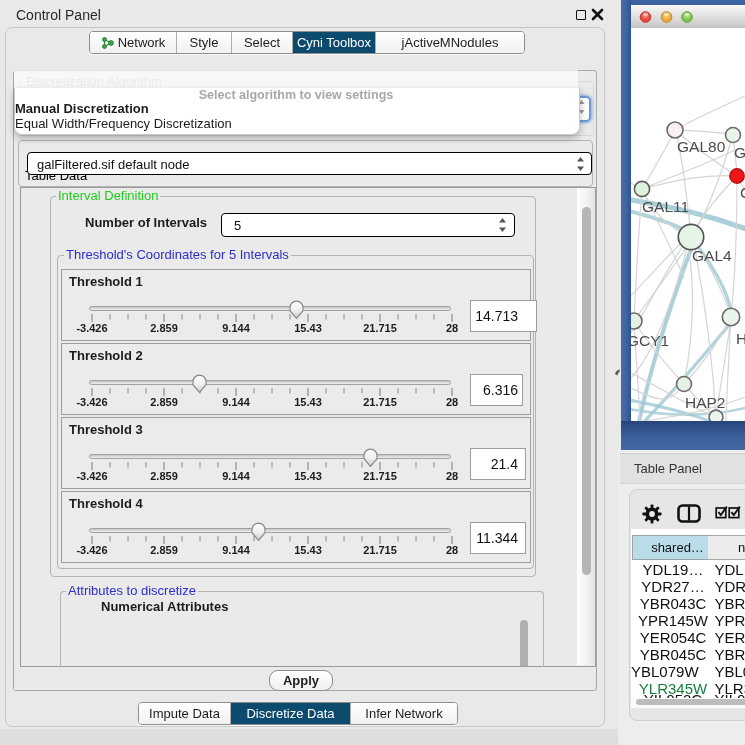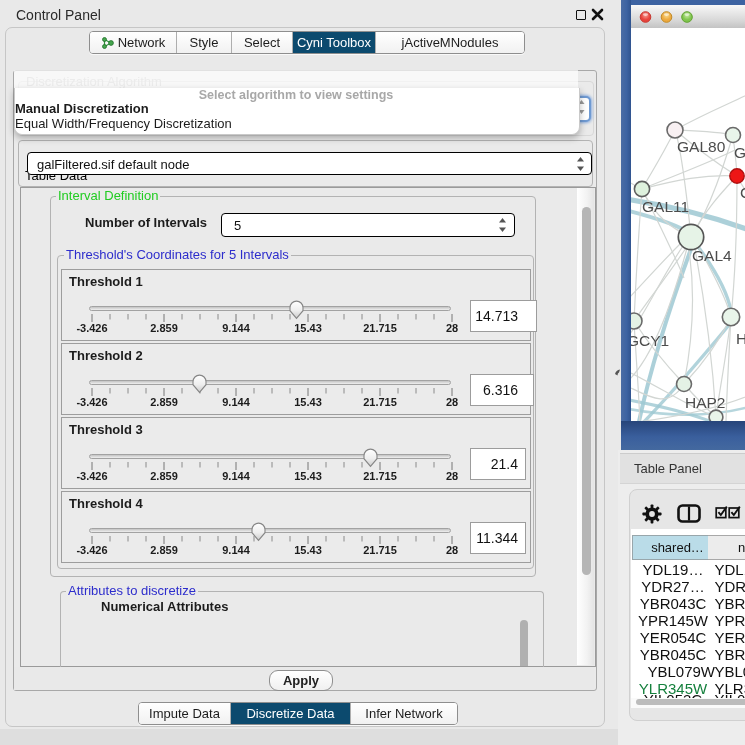--- a/index.html
+++ b/index.html
@@ -179,21 +179,21 @@
 <svg class="abs" style="left:190.5px;top:372.5px;" width="17" height="21" viewBox="0 0 17 21">
 <defs>
         <linearGradient id="th343" x1="0" y1="0" x2="0" y2="1">
 <stop offset="0" stop-color="#ffffff"></stop>
           <stop offset="0.55" stop-color="#eeeeee"></stop>
           <stop offset="1" stop-color="#cccccc"></stop>
         </linearGradient>
       </defs>
 <path d="M2,8.6 a6.5,6.5 0 0 1 13,0 l0,3.1 -6.5,7.6 -6.5,-7.6 z" fill="url(#th343)" stroke="#858585" stroke-width="1.1"></path>
     </svg>
-<div class="vbox" style="left:470px;top:374px;width:47px;height:30px;line-height:30px;padding-right:15px;">6.316</div>
+<div class="vbox" style="left:470px;top:374px;width:47px;height:30px;line-height:30px;padding-right:4px;">6.316</div>
 <div class="tpanel" style="left:61px;top:417px;width:468px;height:70px;"></div>
 <div class="abs t13 b" style="left:69px;top:423px;">Threshold 3</div>
 <div class="track" style="left:89px;top:454px;width:360px;"></div>
 <svg class="abs" style="left:0;top:462px;" width="540" height="8" viewBox="0 0 540 8">
       <line x1="92" y1="0" x2="92" y2="8" stroke="#777777" stroke-width="1"></line>
       <line x1="110" y1="0" x2="110" y2="5.5" stroke="#8a8a8a" stroke-width="1"></line>
       <line x1="128" y1="0" x2="128" y2="5.5" stroke="#8a8a8a" stroke-width="1"></line>
       <line x1="146" y1="0" x2="146" y2="5.5" stroke="#8a8a8a" stroke-width="1"></line>
       <line x1="164" y1="0" x2="164" y2="8" stroke="#777777" stroke-width="1"></line>
       <line x1="182" y1="0" x2="182" y2="5.5" stroke="#8a8a8a" stroke-width="1"></line>
@@ -427,21 +427,21 @@
 <div class="abs" style="left:0;top:49px;width:84px;text-align:center;font-size:15px;line-height:17px;color:#111;">YDR27…</div>
 <div class="abs" style="left:83.5px;top:49px;font-size:15px;line-height:17px;color:#111;">YDR2</div>
 <div class="abs" style="left:0;top:66px;width:84px;text-align:center;font-size:15px;line-height:17px;color:#111;">YBR043C</div>
 <div class="abs" style="left:83.5px;top:66px;font-size:15px;line-height:17px;color:#111;">YBR0</div>
 <div class="abs" style="left:0;top:83px;width:84px;text-align:center;font-size:15px;line-height:17px;color:#111;">YPR145W</div>
 <div class="abs" style="left:83.5px;top:83px;font-size:15px;line-height:17px;color:#111;">YPR1</div>
 <div class="abs" style="left:0;top:100px;width:84px;text-align:center;font-size:15px;line-height:17px;color:#111;">YER054C</div>
 <div class="abs" style="left:83.5px;top:100px;font-size:15px;line-height:17px;color:#111;">YER0</div>
 <div class="abs" style="left:0;top:117px;width:84px;text-align:center;font-size:15px;line-height:17px;color:#111;">YBR045C</div>
 <div class="abs" style="left:83.5px;top:117px;font-size:15px;line-height:17px;color:#111;">YBR0</div>
-<div class="abs" style="left:0;top:134px;width:84px;text-align:right;font-size:15px;line-height:17px;color:#111;">YBL079W</div>
+<div class="abs" style="left:0;top:134px;width:84px;text-align:left;font-size:15px;line-height:17px;color:#111;">YBL079W</div>
 <div class="abs" style="left:83.5px;top:134px;font-size:15px;line-height:17px;color:#111;">YBL0</div>
 <div class="abs" style="left:0;top:151px;width:84px;text-align:center;font-size:15px;line-height:17px;color:#15803d;">YLR345W</div>
 <div class="abs" style="left:83.5px;top:151px;font-size:15px;line-height:17px;color:#111;">YLR3</div>
 <div class="abs" style="left:0;top:162px;width:84px;text-align:center;font-size:15px;line-height:17px;color:#111;">YIL053C</div>
 <div class="abs" style="left:83.5px;top:162px;font-size:15px;line-height:17px;color:#111;">YIL0</div>
 <div class="abs" style="left:0;top:169px;width:114px;height:10px;background:#fafafa;"></div>
 <div class="abs" style="left:5px;top:169.5px;width:112px;height:6px;background:#bcbcbc;border-radius:4px;"></div>
 </div>
 
 <div class="abs" style="left:14px;top:70px;width:564px;height:18px;background:rgba(255,255,255,0.66);"></div>

